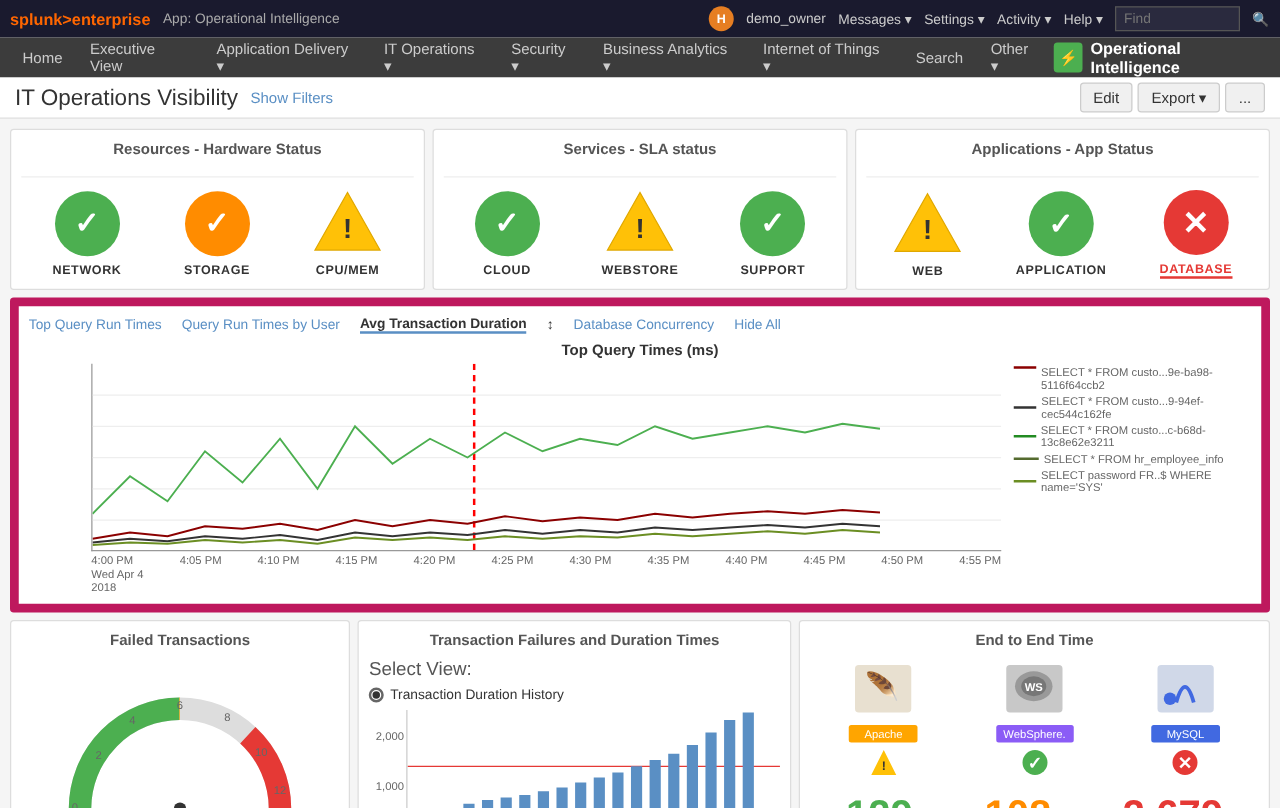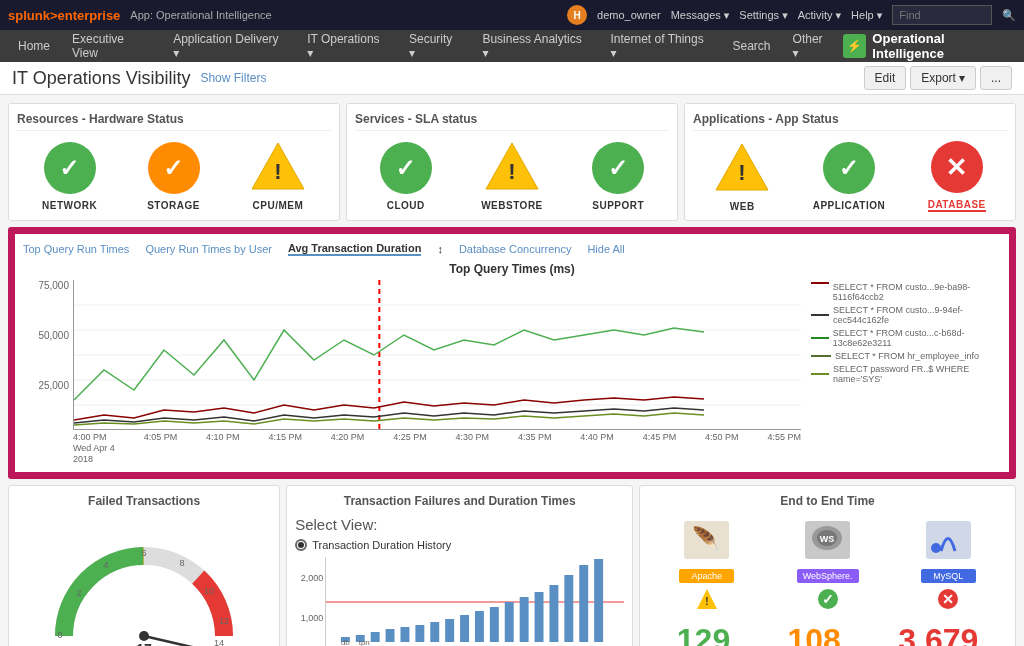--- a/index.html
+++ b/index.html
@@ -73,26 +73,26 @@
     
     .status-row { display: flex; gap: 6px; }
     .status-panel {
       background: white;
       border: 1px solid #ddd;
       border-radius: 3px;
       flex: 1;
       padding: 8px;
     }
     .status-panel-title {
-      text-align: left;
+      text-align: center;
       font-size: 12px;
       font-weight: bold;
       color: #555;
       margin-bottom: 10px;
-      padding-bottom: 4px;
+      padding-bottom: 15px;
       border-bottom: 1px solid #eee;
     }
     .status-icons { display: flex; justify-content: space-around; align-items: center; }
     .status-icon-item { text-align: center; }
     .status-circle {
       width: 52px; height: 52px; border-radius: 50%;
       display: flex; align-items: center; justify-content: center;
       margin: 0 auto 6px;
       font-size: 24px; color: white; font-weight: bold;
     }
@@ -279,26 +279,20 @@
       <span class="chart-tab active">Avg Transaction Duration</span>
       <span style="color:#333; cursor:default; font-size:11px;">↕</span>
       <span class="chart-tab">Database Concurrency</span>
       <span class="chart-tab">Hide All</span>
     </div>
 
     <div style="position:relative;">
       <div class="chart-title">Top Query Times (ms)</div>
       <div style="position:relative; margin-left: 50px; margin-right: 200px;">
 
-        <div style="position:absolute; left:-50px; top:0; height:150px; display:flex; flex-direction:column; justify-content:space-between; font-size:10px; color:#666; text-align:right; width:46px;">
-          <span>75,000</span>
-          <span>50,000</span>
-          <span>25,000</span>
-          <span></span>
-        </div>
         <svg width="100%" height="150" style="border-left:1px solid #999; border-bottom:1px solid #999; display:block;">
 
           <line x1="0" y1="25" x2="100%" y2="25" stroke="#eee" stroke-width="1"></line>
           <line x1="0" y1="50" x2="100%" y2="50" stroke="#eee" stroke-width="1"></line>
           <line x1="0" y1="75" x2="100%" y2="75" stroke="#eee" stroke-width="1"></line>
           <line x1="0" y1="100" x2="100%" y2="100" stroke="#eee" stroke-width="1"></line>
           <line x1="0" y1="125" x2="100%" y2="125" stroke="#eee" stroke-width="1"></line>
 
           <line x1="42%" y1="0" x2="42%" y2="150" stroke="red" stroke-width="2" stroke-dasharray="5,4"></line>
           <polygon points="42%,0 calc(42% - 6px),10 calc(42% + 6px),10" fill="red"></polygon>

